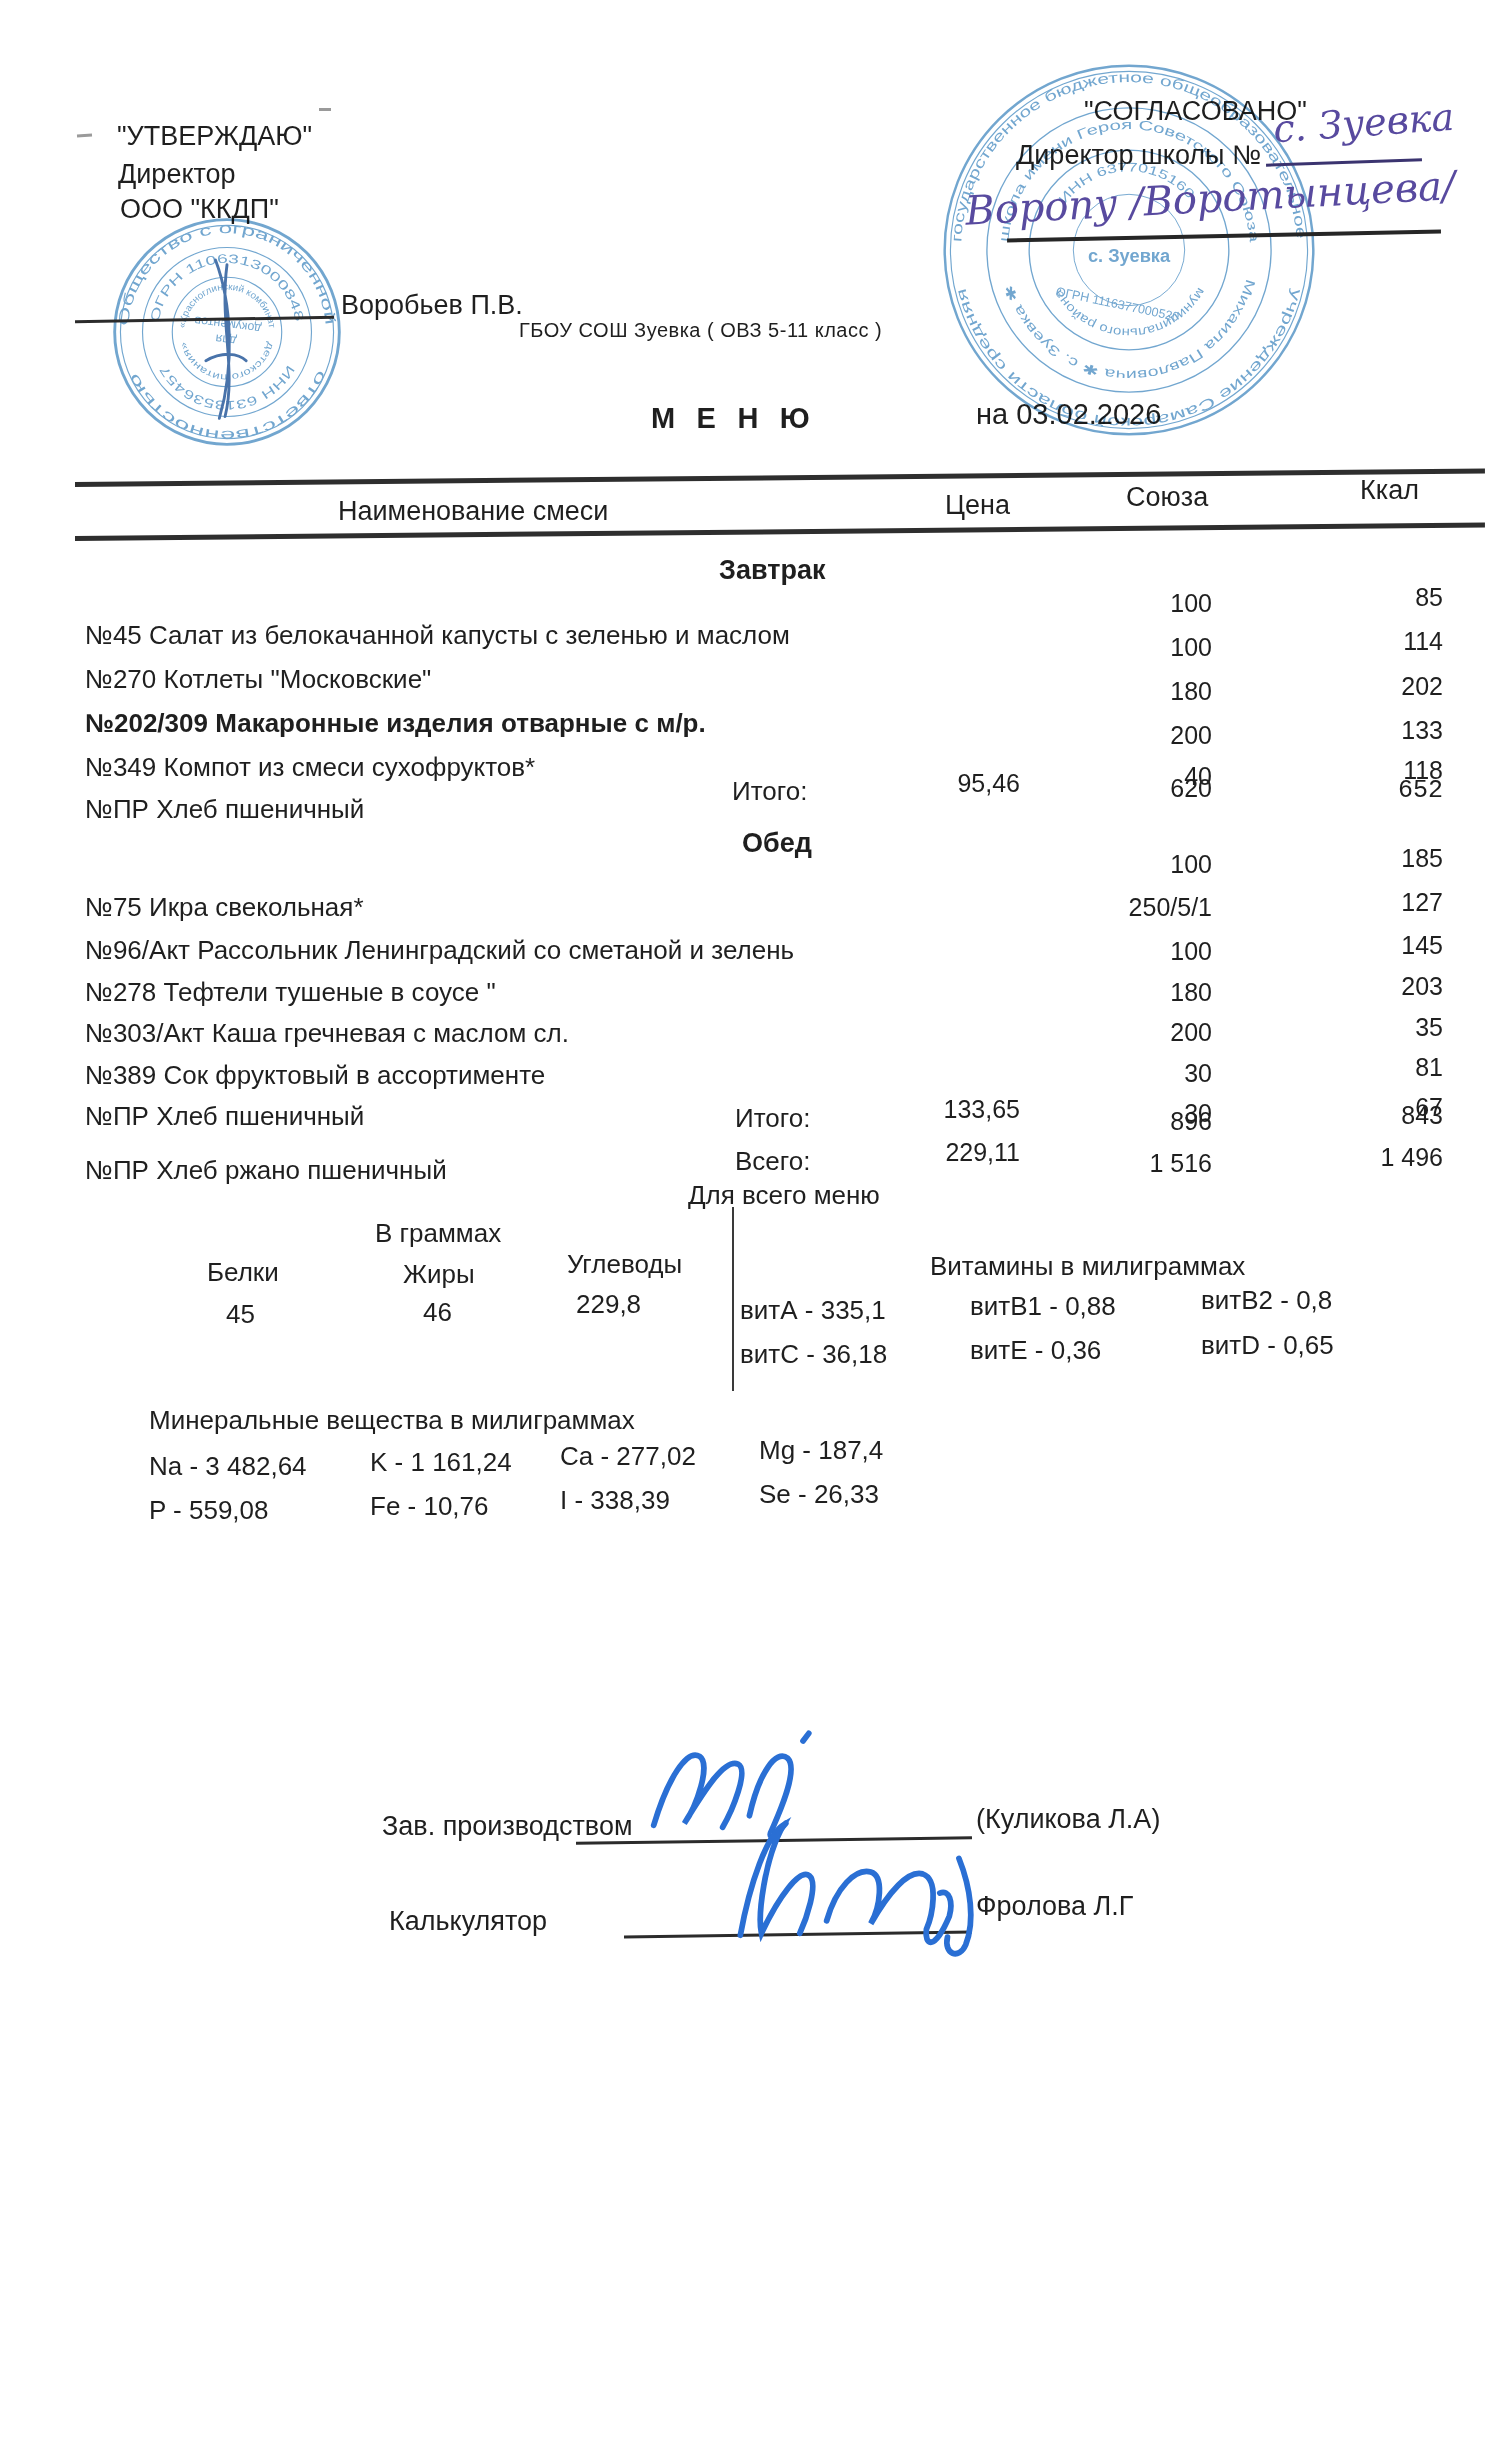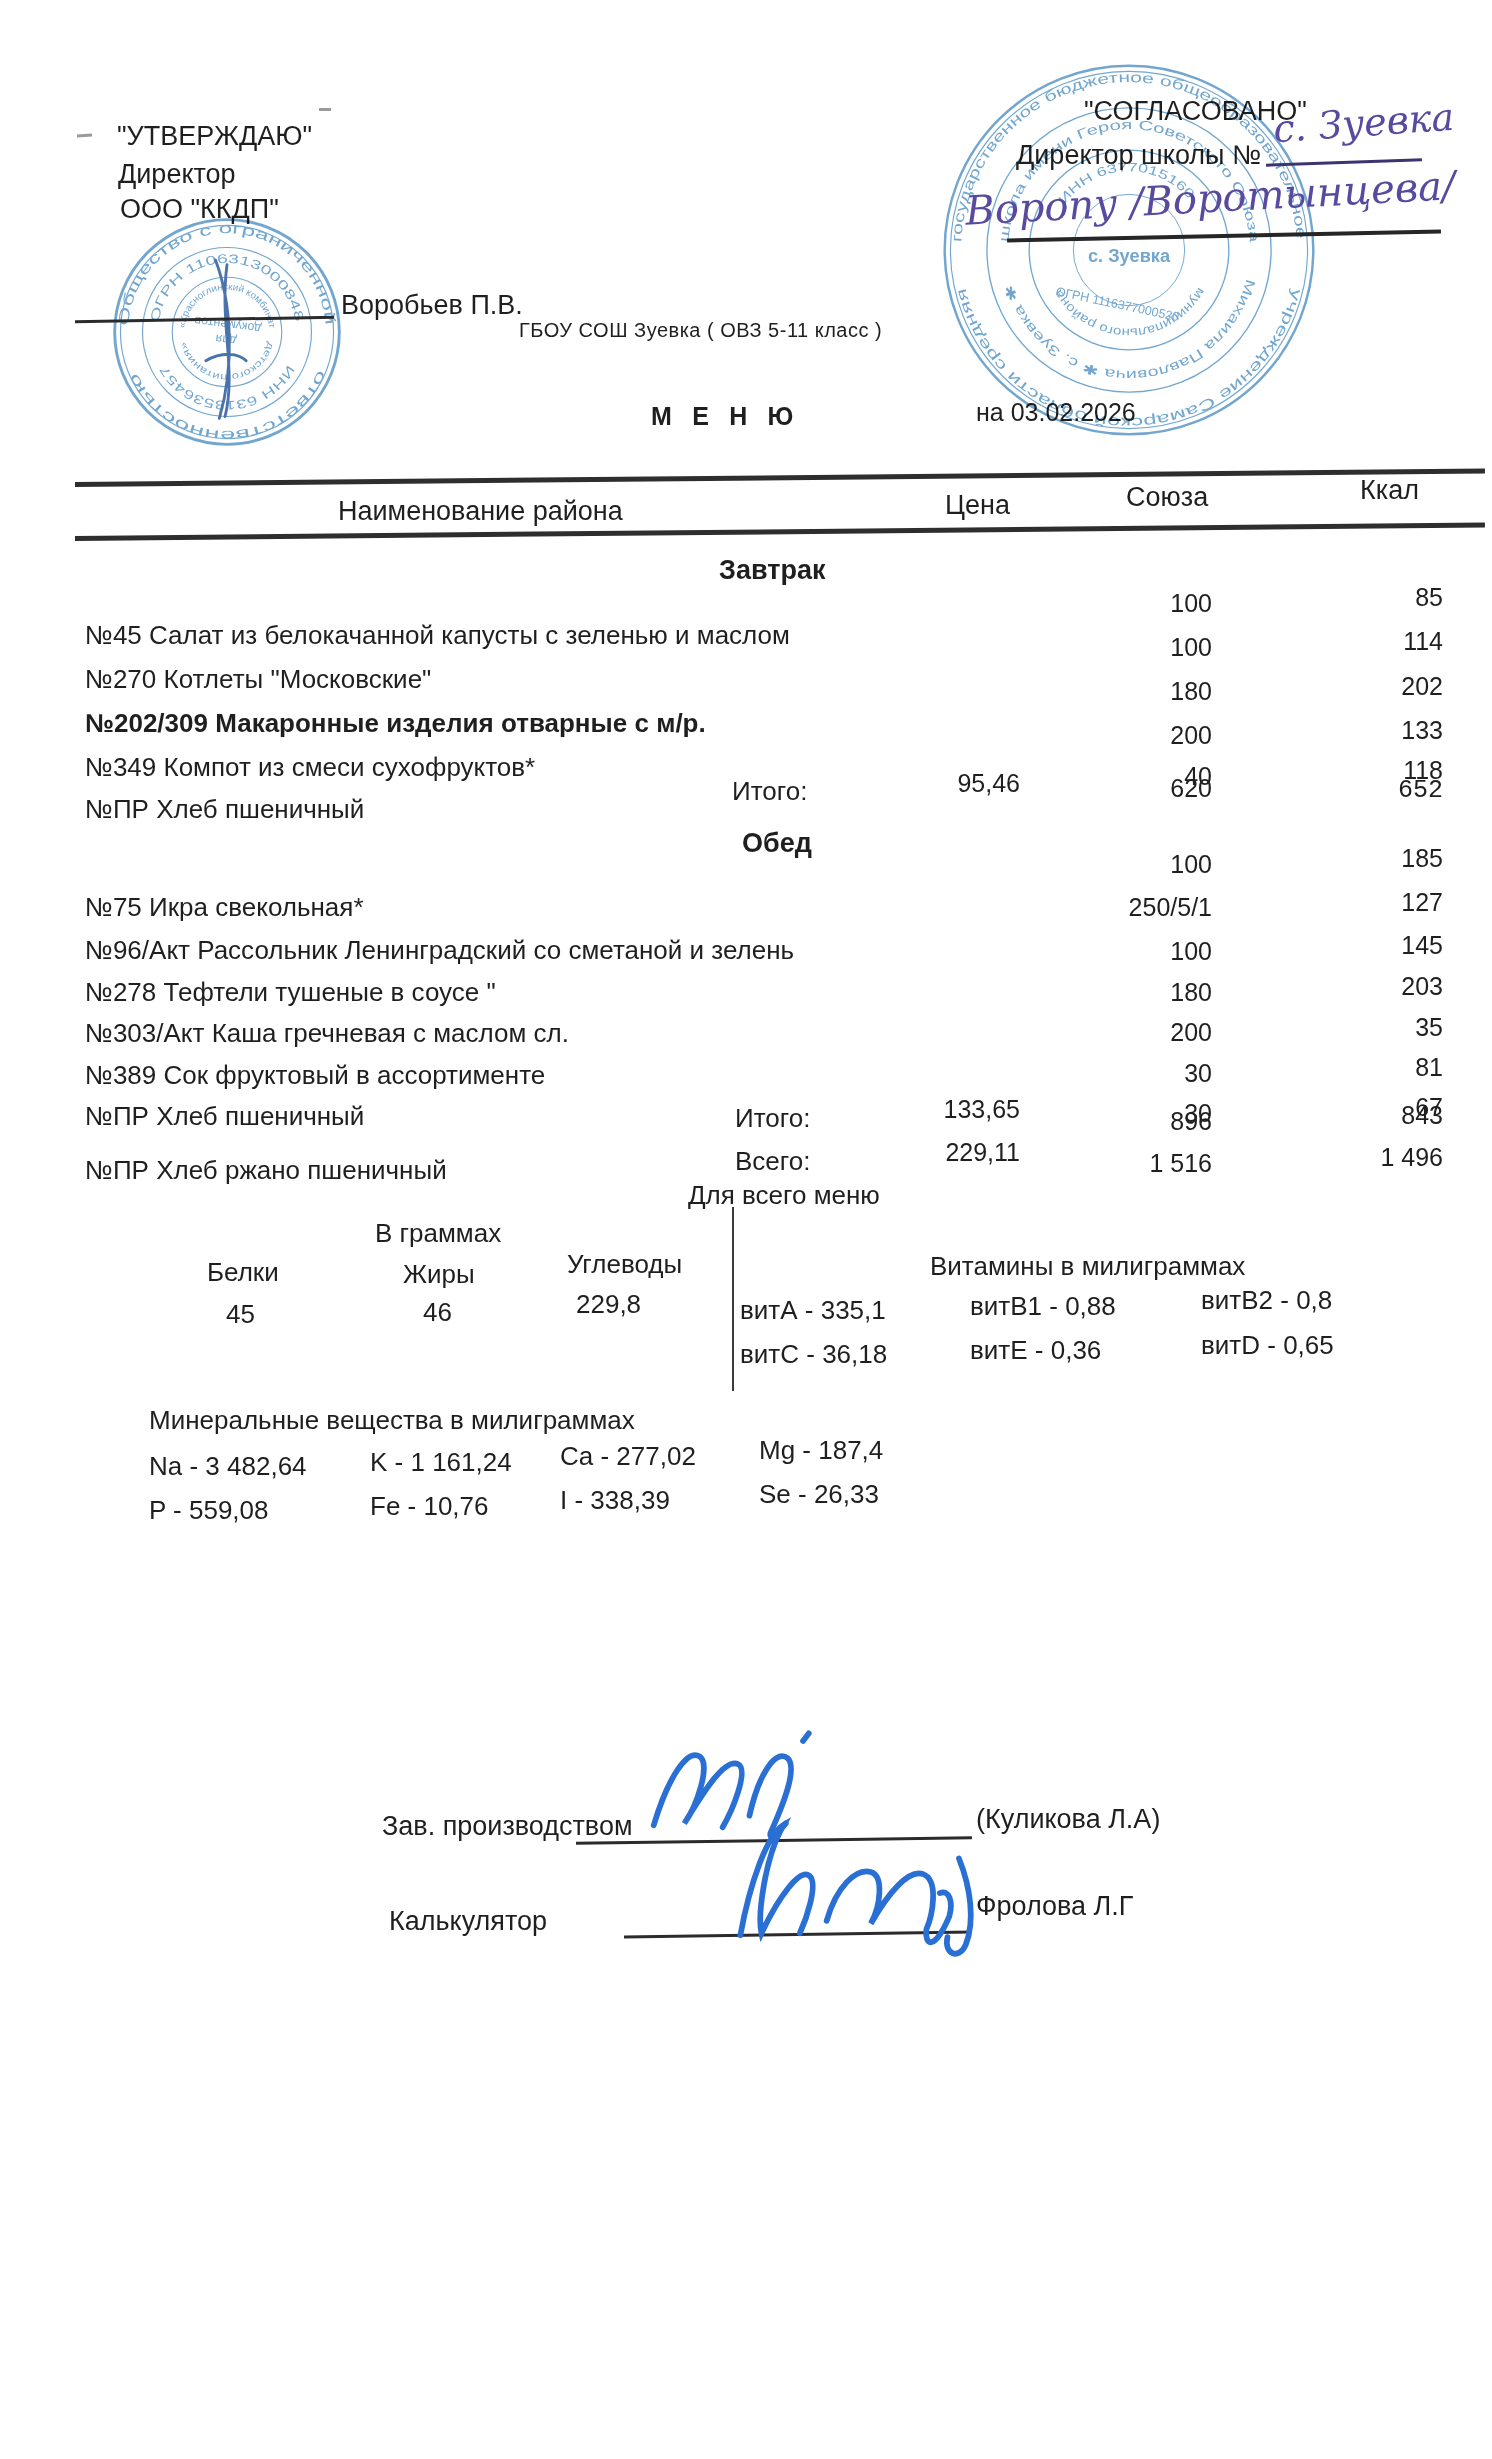--- a/index.html
+++ b/index.html
@@ -2,21 +2,21 @@
 <html><head>
 <meta charset="utf-8">
 <style>
   html,body{margin:0;padding:0;background:#e9e9e9;}
   .page{position:relative;width:1493px;height:2459px;background:#ffffff;
         font-family:"Liberation Sans",sans-serif;color:#1f1f1f;overflow:hidden;}
   .abs{position:absolute;white-space:nowrap;}
   .t27{font-size:26px;}
   .t28{font-size:27px;}
   .t29{font-size:20px;letter-spacing:0.5px;}
-  .t30{font-size:25px;text-align:right;}
+  .t30{font-size:29px;text-align:right;}
   .bold{font-weight:bold;}
   .price,.out,.kcal{position:absolute;text-align:right;font-size:25px;white-space:nowrap;}
   .price{left:905px;width:115px;}
   .out{left:1097px;width:115px;}
   .kcal{left:1318px;width:125px;}
   .rule{position:absolute;left:75px;width:1410px;height:4.8px;background:#2e2e2e;
         transform:rotate(-0.55deg);transform-origin:left center;}
   .sigline{position:absolute;background:#2b2b2b;height:2.9px;}
   .hw{font-family:"DejaVu Serif",serif;font-style:italic;color:#584a9f;}
   .stamp{position:absolute;mix-blend-mode:multiply;opacity:0.88;}
@@ -39,21 +39,21 @@
   <div class="abs t29" style="left:519px;top:319px;">ГБОУ СОШ  Зуевка ( ОВЗ   5-11  класс )</div>
 
   <div class="abs t28" style="left:1084px;top:96px;">"СОГЛАСОВАНО"</div>
   <div class="abs t28" style="left:1016px;top:140px;">Директор школы №</div>
 
   <div class="abs t30 bold" style="left:651px;top:402px;letter-spacing:6.7px;">М Е Н Ю</div>
   <div class="abs t30" style="left:976px;top:398px;">на  03.02.2026</div>
 
   <div class="rule" style="top:482px;"></div>
   <div class="rule" style="top:536px;"></div>
-  <div class="abs t28" style="left:338px;top:496px;">Наименование района</div>
+  <div class="abs t28" style="left:338px;top:496px;">Наименование смеси</div>
   <div class="abs t28" style="left:945px;top:490px;">Цена</div>
   <div class="abs t28" style="left:1126px;top:482px;">Союза</div>
   <div class="abs t28" style="left:1360px;top:475px;">Ккал</div>
 
   <div class="abs t28 bold" style="left:719px;top:555px;">Завтрак</div>
 
   <div class="abs t27" style="left:85px;top:620px;">№45 Салат из белокачанной капусты с зеленью и маслом</div>
   <div class="out" style="top:589px;">100</div>
   <div class="kcal" style="top:583px;">85</div>
 

